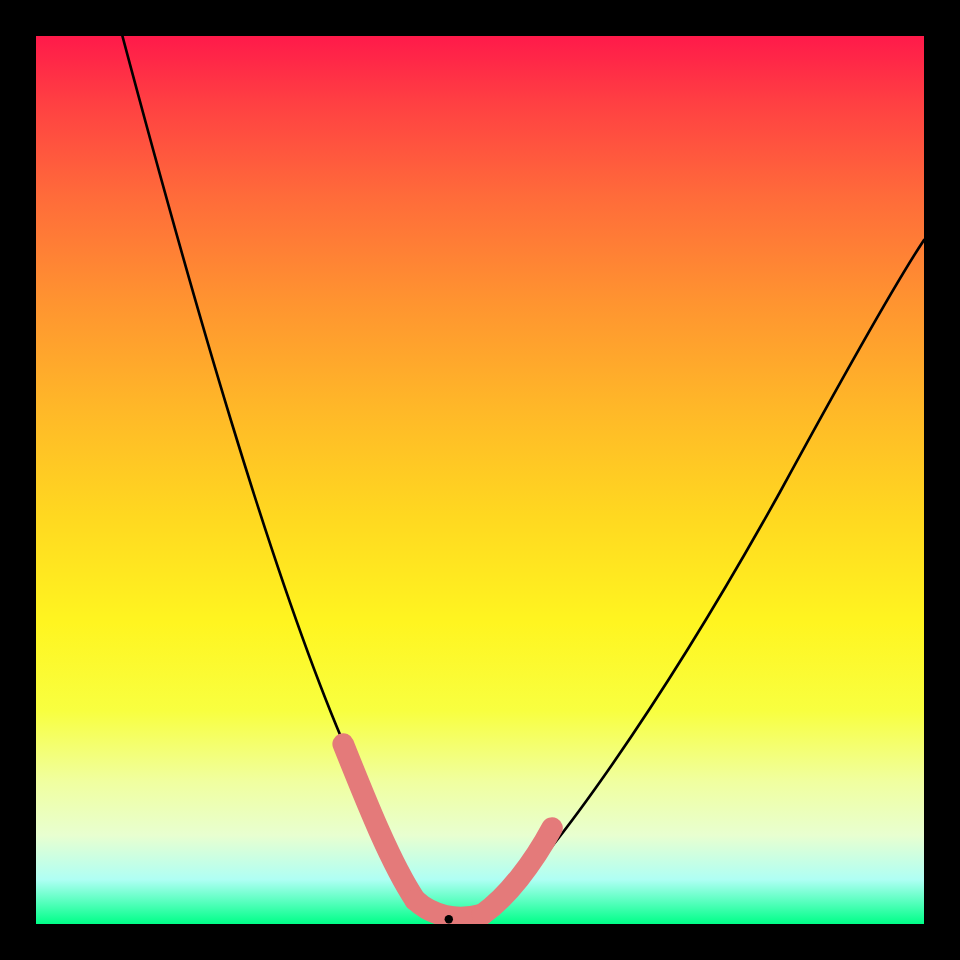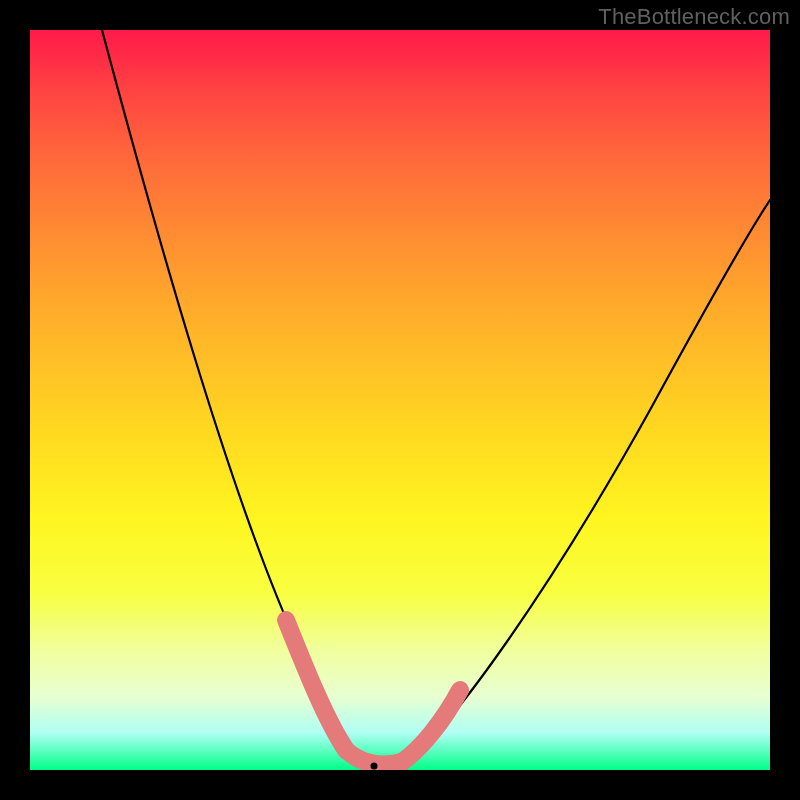--- a/index.html
+++ b/index.html
@@ -87,14 +87,13 @@
       <path d="M 316 720
                C 330 733, 350 738, 372 732" fill="none" stroke="#e47a7a" stroke-width="18" stroke-linecap="round"></path>
 
       <path d="M 372 732
                C 392 718, 414 690, 430 660" fill="none" stroke="#e47a7a" stroke-width="18" stroke-linecap="round"></path>
 
       <circle cx="344" cy="736" r="3.5" fill="#000"></circle>
     </svg>
   </div>
 
-  <div class="watermark">TheBottleneck.com</div>
 </div>
 
 </body></html>

